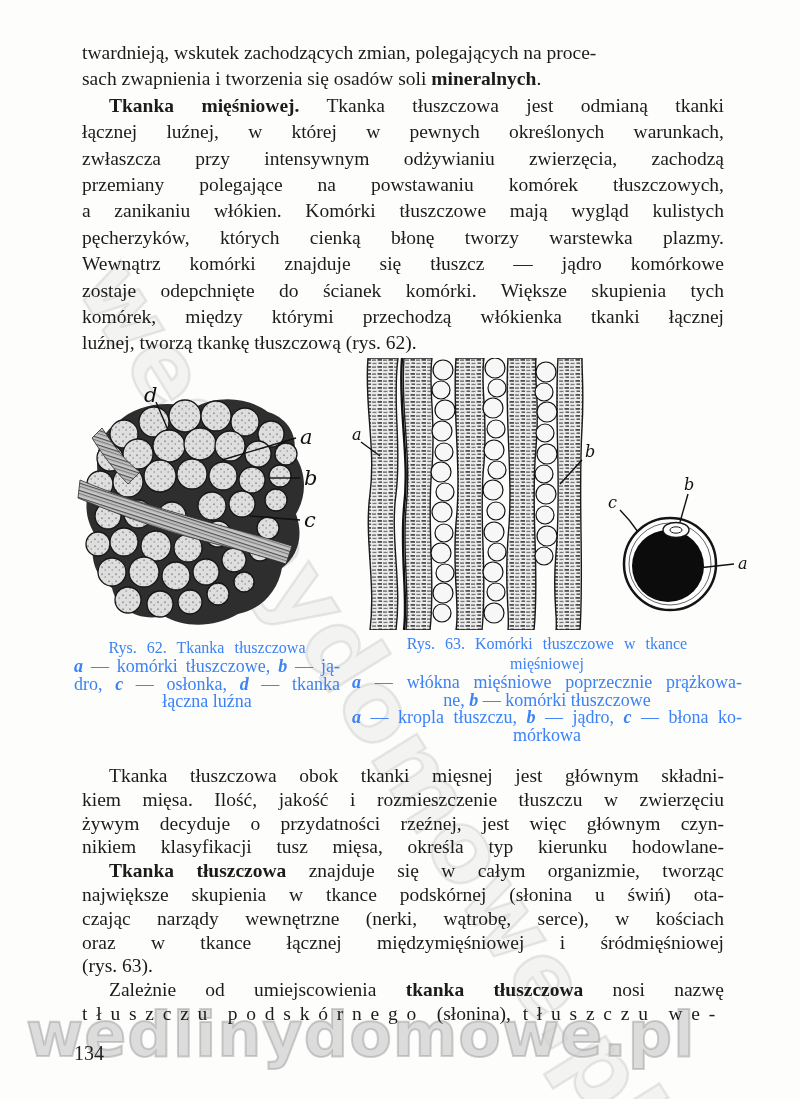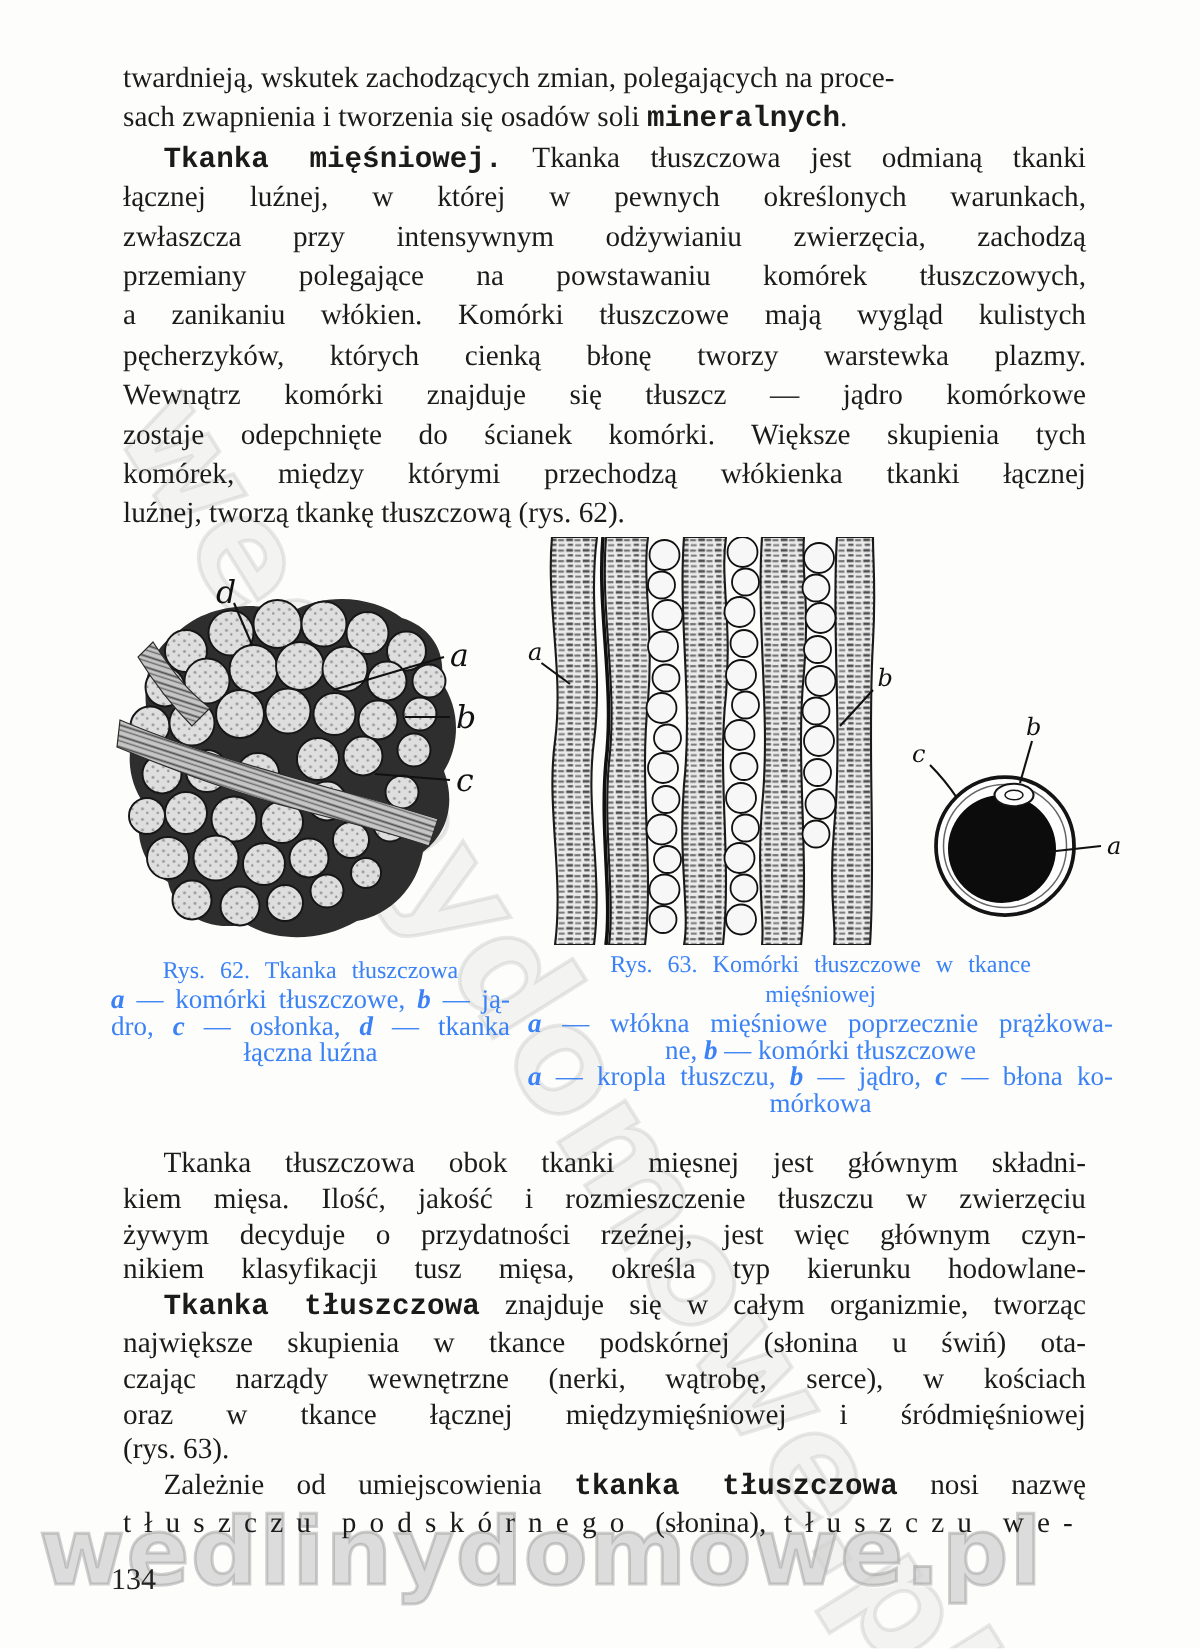--- a/index.html
+++ b/index.html
@@ -7,21 +7,21 @@
     position:relative;width:800px;height:1099px;background:#fdfdfc;overflow:hidden;
     font-family:"Liberation Serif","DejaVu Serif",serif;color:#1b1b1b;
   }
   
   .tblock{position:absolute;left:82px;width:642px;font-size:19.5px;}
   #block-top{top:40px;line-height:26.4px;}
   #block-bottom{top:764px;line-height:23.8px;}
   .line{text-align:justify;text-align-last:justify;white-space:normal;}
   .pend{text-align-last:left;}
   .ind{text-indent:27px;}
-  .b{font-weight:700;font-family:Liberation Mono, monospace;}
+  .b{font-weight:700;}
   .bi{font-weight:700;font-style:italic;}
   .sp{letter-spacing:.45em;}
   
   .fig{position:absolute;}
   #fig62{left:72px;top:376px;}
   #fig63m{left:352px;top:358px;}
   #fig63c{left:600px;top:476px;}
   .flbl{font-family:"DejaVu Serif",serif;font-style:italic;font-size:21px;fill:#111;}
   .flbl-s{font-family:"DejaVu Serif",serif;font-style:italic;font-size:16px;fill:#111;}
   .leader{stroke:#111;stroke-width:1.4;fill:none;}

